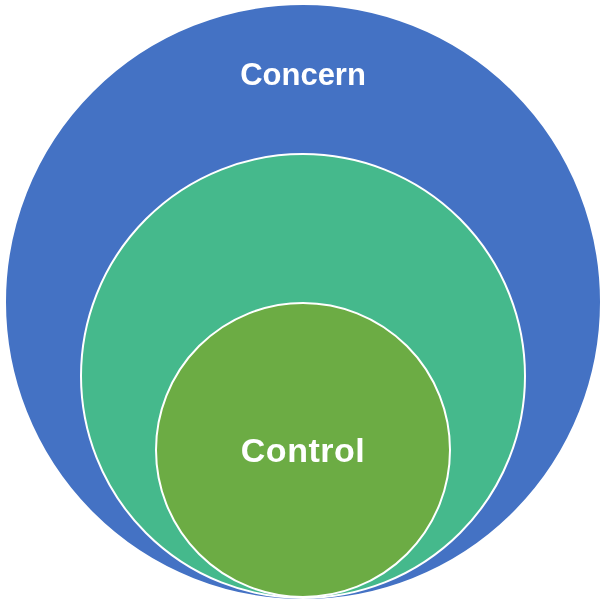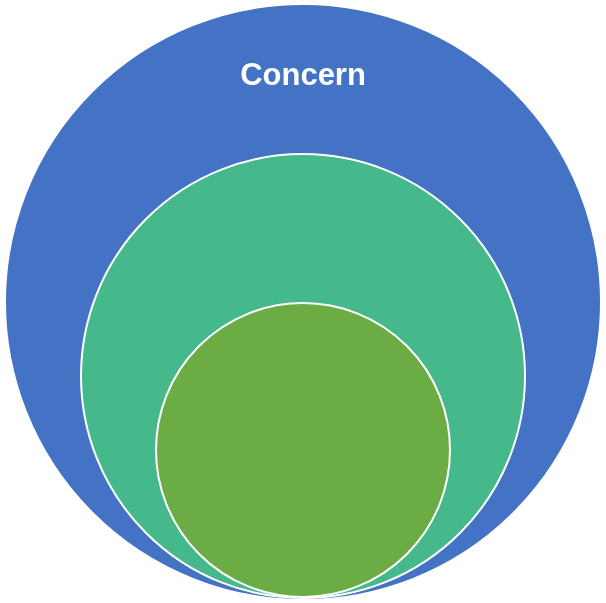--- a/index.html
+++ b/index.html
@@ -68,14 +68,15 @@
 
   <div class="circle circle-concern" style="background-color: rgb(68, 114, 196); border-color: rgb(255, 255, 255);"></div>
 
   <div class="circle circle-influence" style="background-color: rgb(69, 185, 140); border-color: rgb(255, 255, 255);"></div>
 
   <div class="circle circle-control" style="background-color: rgb(108, 172, 68); border-color: rgb(255, 255, 255);"></div>
 
   <div class="ring-label label-concern" style="color: rgb(255, 255, 255);">Concern</div>
 
 
+  <div class="ring-label label-control" style="color: rgb(255, 255, 255);">Control</div>
 
 </div>
 
 </body></html>

